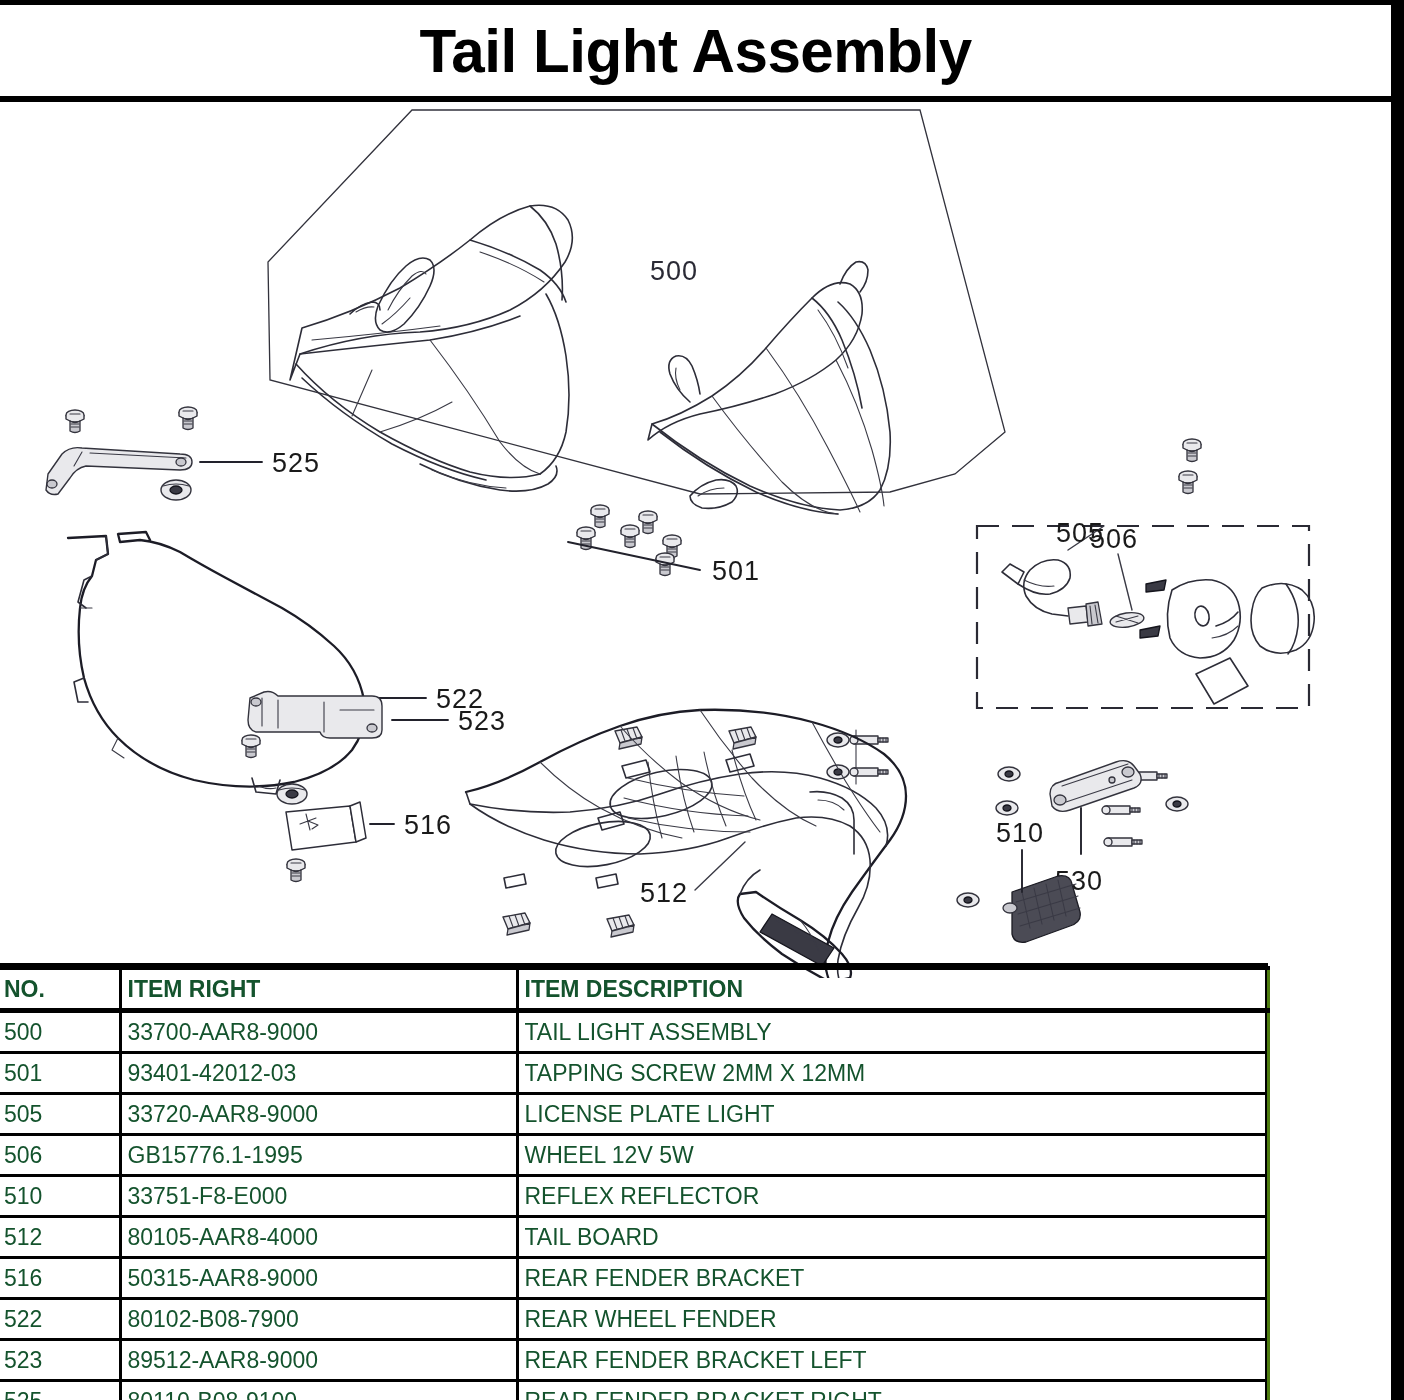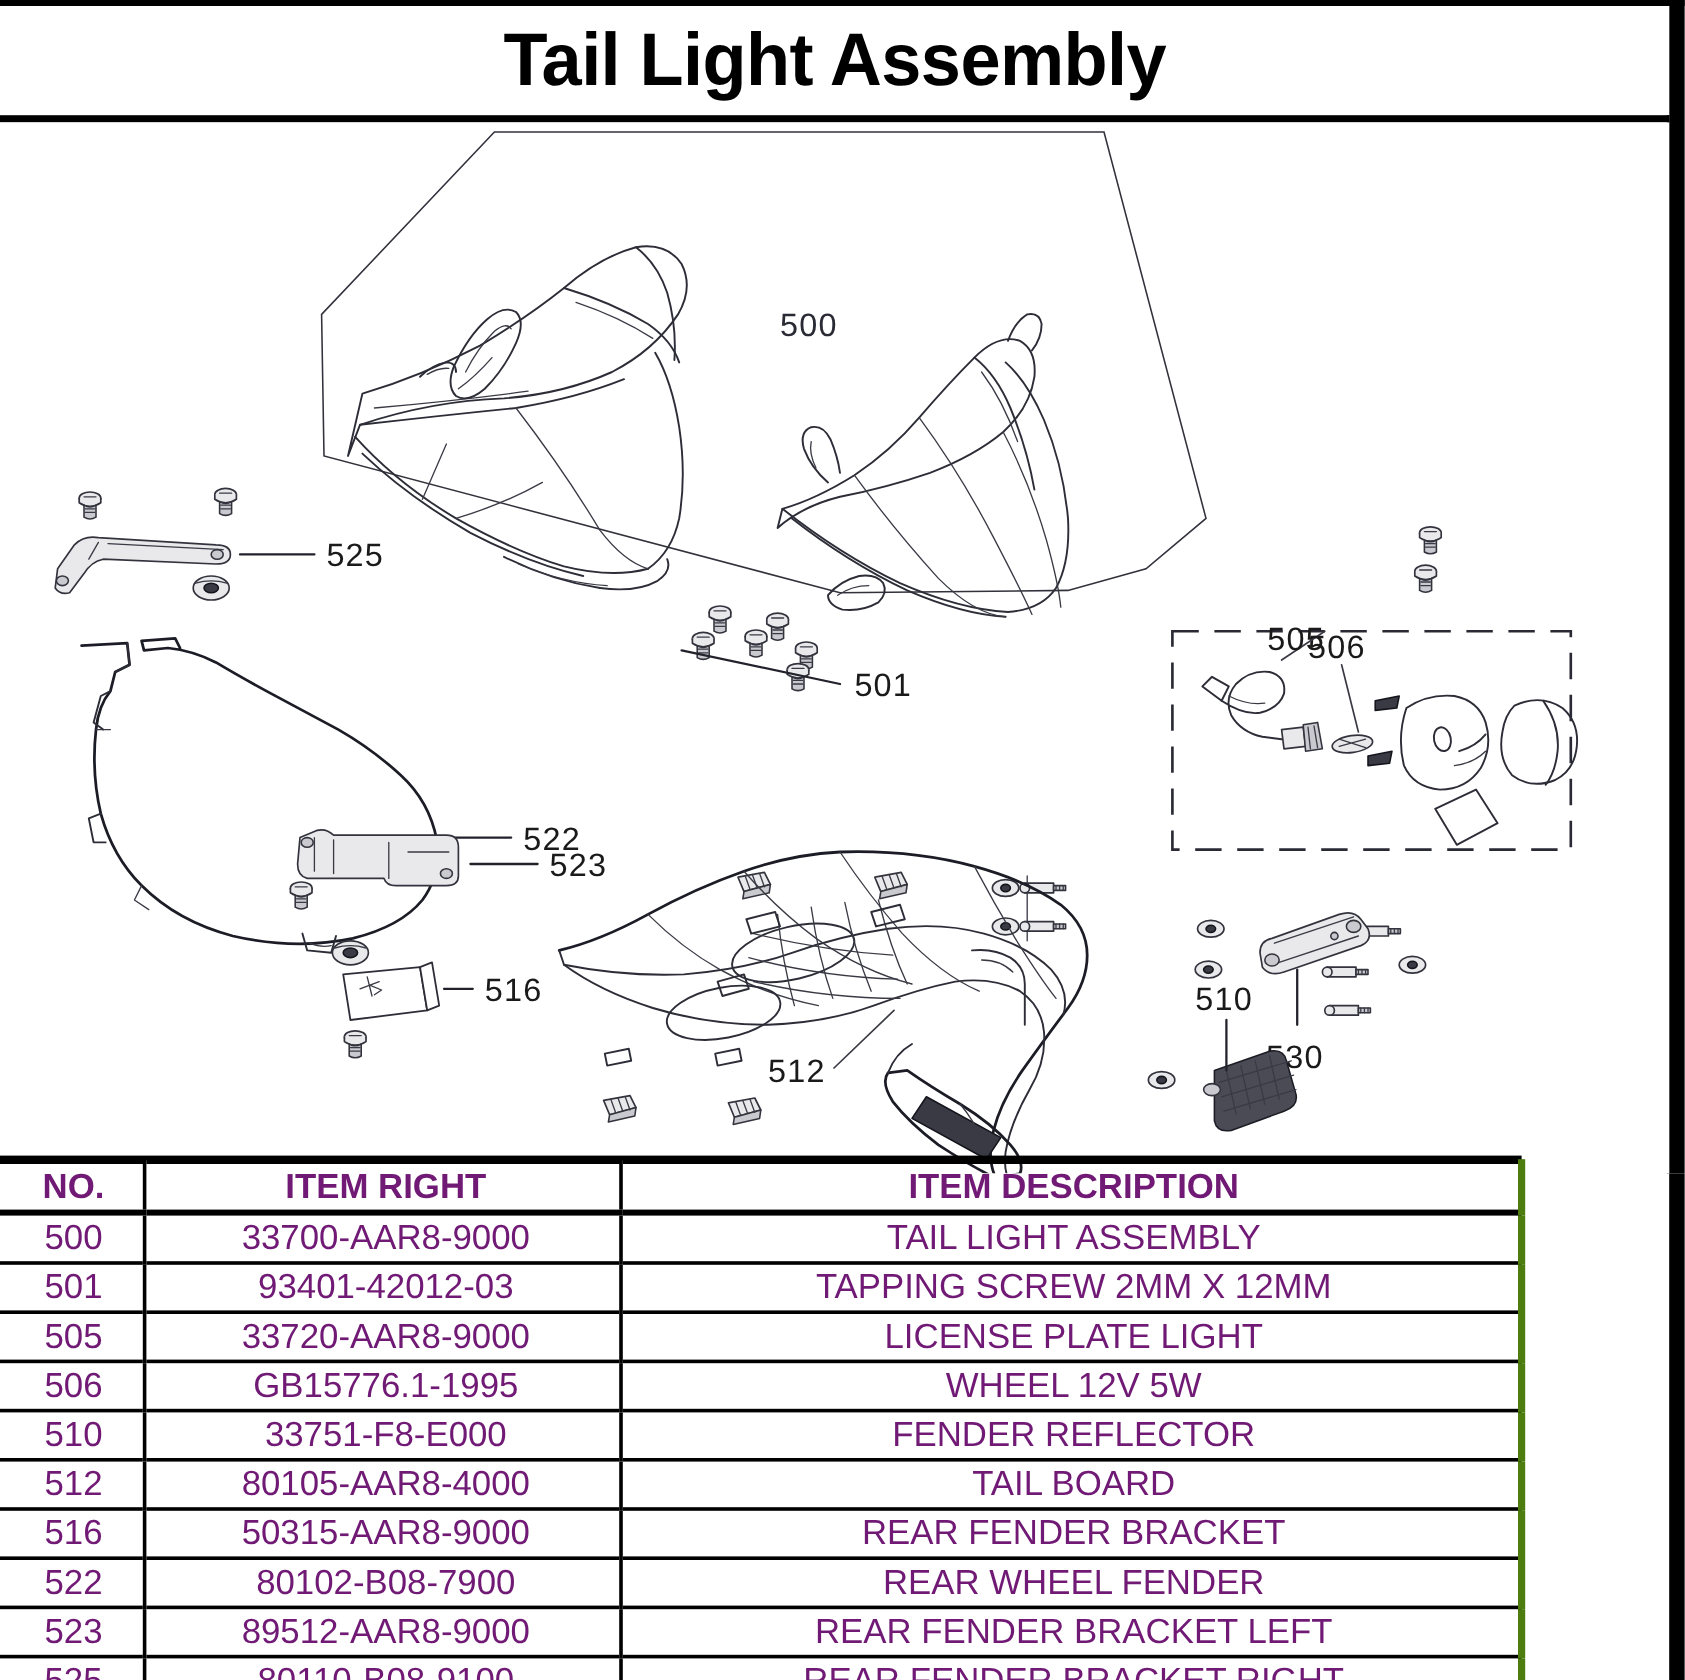--- a/index.html
+++ b/index.html
@@ -118,24 +118,24 @@
   table.parts col.c-no    { width: 120px; }
   table.parts col.c-num   { width: 397px; }
   table.parts col.c-desc  { width: 751px; }
 
   table.parts th, table.parts td {
     border-left: none;
     border-right: 3px solid #000;
     border-top: 3px solid #000;
     border-bottom: none;
     padding: 2px 0 2px 6px;
-    text-align: center;
+    text-align: left;
     vertical-align: middle;
-    font-size: 29px;
-    color: #701a75;
+    font-size: 23px;
+    color: #14532d;
     height: 34px;
     line-height: 1.05;
     white-space: nowrap;
     overflow: hidden;
   }
   table.parts th {
     font-weight: bold;
     border-top: 4px solid #000;
   }
   table.parts tr.header-row th {
@@ -143,21 +143,21 @@
   }
   table.parts tr.header-row {
     height: 36px;
   }
   
   table.parts tbody tr.first-body td {
     border-top: 5px solid #000;
   }
   table.parts td:last-child,
   table.parts th:last-child {
-    border-right: 6px solid #4d7c0f;
+    border-right: 3px solid #4d7c0f;
   }
   table.parts tr td:first-child,
   table.parts tr th:first-child {
     padding-left: 4px;
   }
   
   #table-right-divider {
     position: absolute;
     left: 1265px;
     top: 966px;
@@ -538,21 +538,21 @@
           <td>LICENSE PLATE LIGHT</td>
         </tr>
         <tr>
           <td>506</td>
           <td>GB15776.1-1995</td>
           <td>WHEEL 12V 5W</td>
         </tr>
         <tr>
           <td>510</td>
           <td>33751-F8-E000</td>
-          <td>FENDER REFLECTOR</td>
+          <td>REFLEX REFLECTOR</td>
         </tr>
         <tr>
           <td>512</td>
           <td>80105-AAR8-4000</td>
           <td>TAIL BOARD</td>
         </tr>
         <tr>
           <td>516</td>
           <td>50315-AAR8-9000</td>
           <td>REAR FENDER BRACKET</td>

